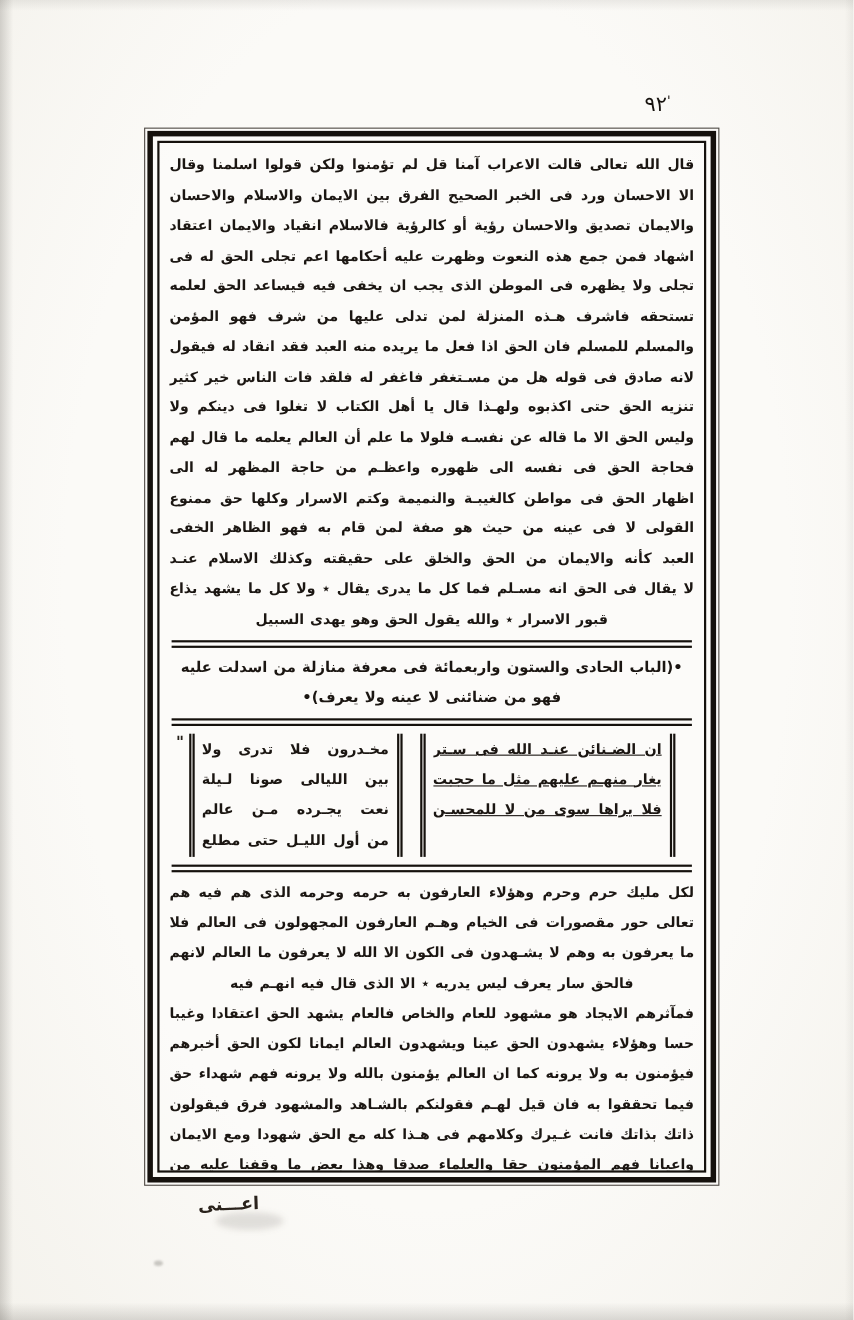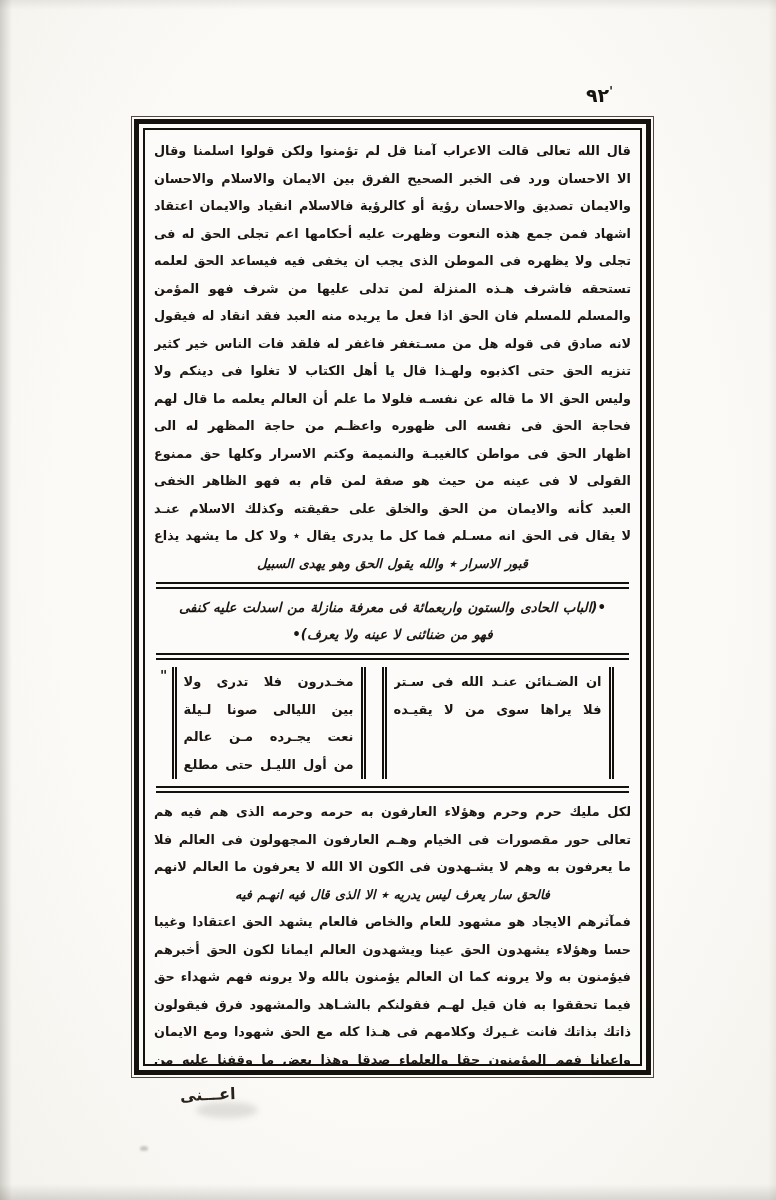--- a/index.html
+++ b/index.html
@@ -14,51 +14,51 @@
     position:absolute;inset:0;
     background:
       linear-gradient(to right, rgba(88,84,78,.24), rgba(88,84,78,0) 12px),
       linear-gradient(to left, rgba(88,84,78,.08), rgba(88,84,78,0) 8px),
       linear-gradient(to bottom, rgba(88,84,78,.10), rgba(88,84,78,0) 10px),
       linear-gradient(to top, rgba(88,84,78,.20), rgba(88,84,78,0) 16px),
       radial-gradient(ellipse at 50% 45%, #fbfaf7 60%, #f4f2ec 100%);
   }
   .pageno{
     position:absolute;top:84px;left:586px;
-    font-size:19px;font-weight:700;letter-spacing:1px;color:#17130f;
+    font-size:19px;font-weight:400;letter-spacing:1px;color:#17130f;
   }
   .pageno .tick{font-size:12px;vertical-align:top;}
   .frame{
     position:absolute;left:131px;top:116px;width:523px;height:962px;
     border:1px solid rgba(35,29,23,.8);
     padding:2px;box-sizing:border-box;background:rgba(255,255,255,.25);
   }
   .band{height:100%;box-sizing:border-box;border:5px solid #15110d;padding:4px;}
   .inner{
     height:100%;box-sizing:border-box;border:2px solid #15110d;
     padding:7px 9px 3px;overflow:hidden;direction:rtl;
   }
   p.line{
     margin:0;height:27.5px;line-height:27.5px;
     font-size:12.8px;font-weight:700;
     text-align:justify;text-align-last:justify;
     overflow:hidden;white-space:normal;word-spacing:1px;
   }
-  p.line.c{text-align:center;text-align-last:center;font-style:italic;}
+  p.line.c{text-align:center;text-align-last:center;}
   .rule{border:none;border-top:7px double #15110d;margin:5px 2px;height:0;}
   .heading p.line{height:27px;line-height:27px;font-size:13.4px;}
   .poem{
     position:relative;display:flex;direction:rtl;
     justify-content:center;column-gap:16px;padding:2px 0;
   }
   .pcol{
     border-right:5px double #15110d;border-left:5px double #15110d;
     padding:1px 7px;box-sizing:content-box;
   }
-  .pcol.rightcol{width:208px;}
+  .pcol.rightcol{width:208px;text-decoration:underline;}
   .pcol.leftcol{width:170px;}
   .pcol p.line{height:27.5px;line-height:27.5px;font-size:13px;}
   .margin-mark{
     position:absolute;left:6px;top:2px;
     font-size:14px;font-weight:700;color:#241e18;
   }
   .catchword{
     position:absolute;left:180px;top:1085px;
     font-size:16px;font-weight:700;color:#2a231c;
     transform:rotate(-2deg);
@@ -105,21 +105,22 @@
           <p class="line c">•(الباب الحادى والستون واربعمائة فى معرفة منازلة من اسدلت عليه كنفى</p>
           <p class="line c">فهو من ضنائنى لا عينه ولا يعرف)•</p>
         </div>
 
         <div class="rule"></div>
 
         <div class="poem">
           <span class="margin-mark">"</span>
           <div class="pcol rightcol">
             <p class="line">ان الضـنائن عنـد الله فى سـتر</p>
-            <p class="line">فلا يراها سوى من لا يقيـده</p>
+            <p class="line">يغار منهـم عليهم مثل ما حجبت</p>
+            <p class="line">فلا يراها سوى من لا للمحسـن</p>
           </div>
           <div class="pcol leftcol">
             <p class="line">مخـدرون فلا تدرى ولا تدرى</p>
             <p class="line">بين الليالى صونا لـيلة القـدر</p>
             <p class="line">نعت يجـرده مـن عالم الامر</p>
             <p class="line">من أول الليـل حتى مطلع الفجر</p>
           </div>
         </div>
 
         <div class="rule"></div>

